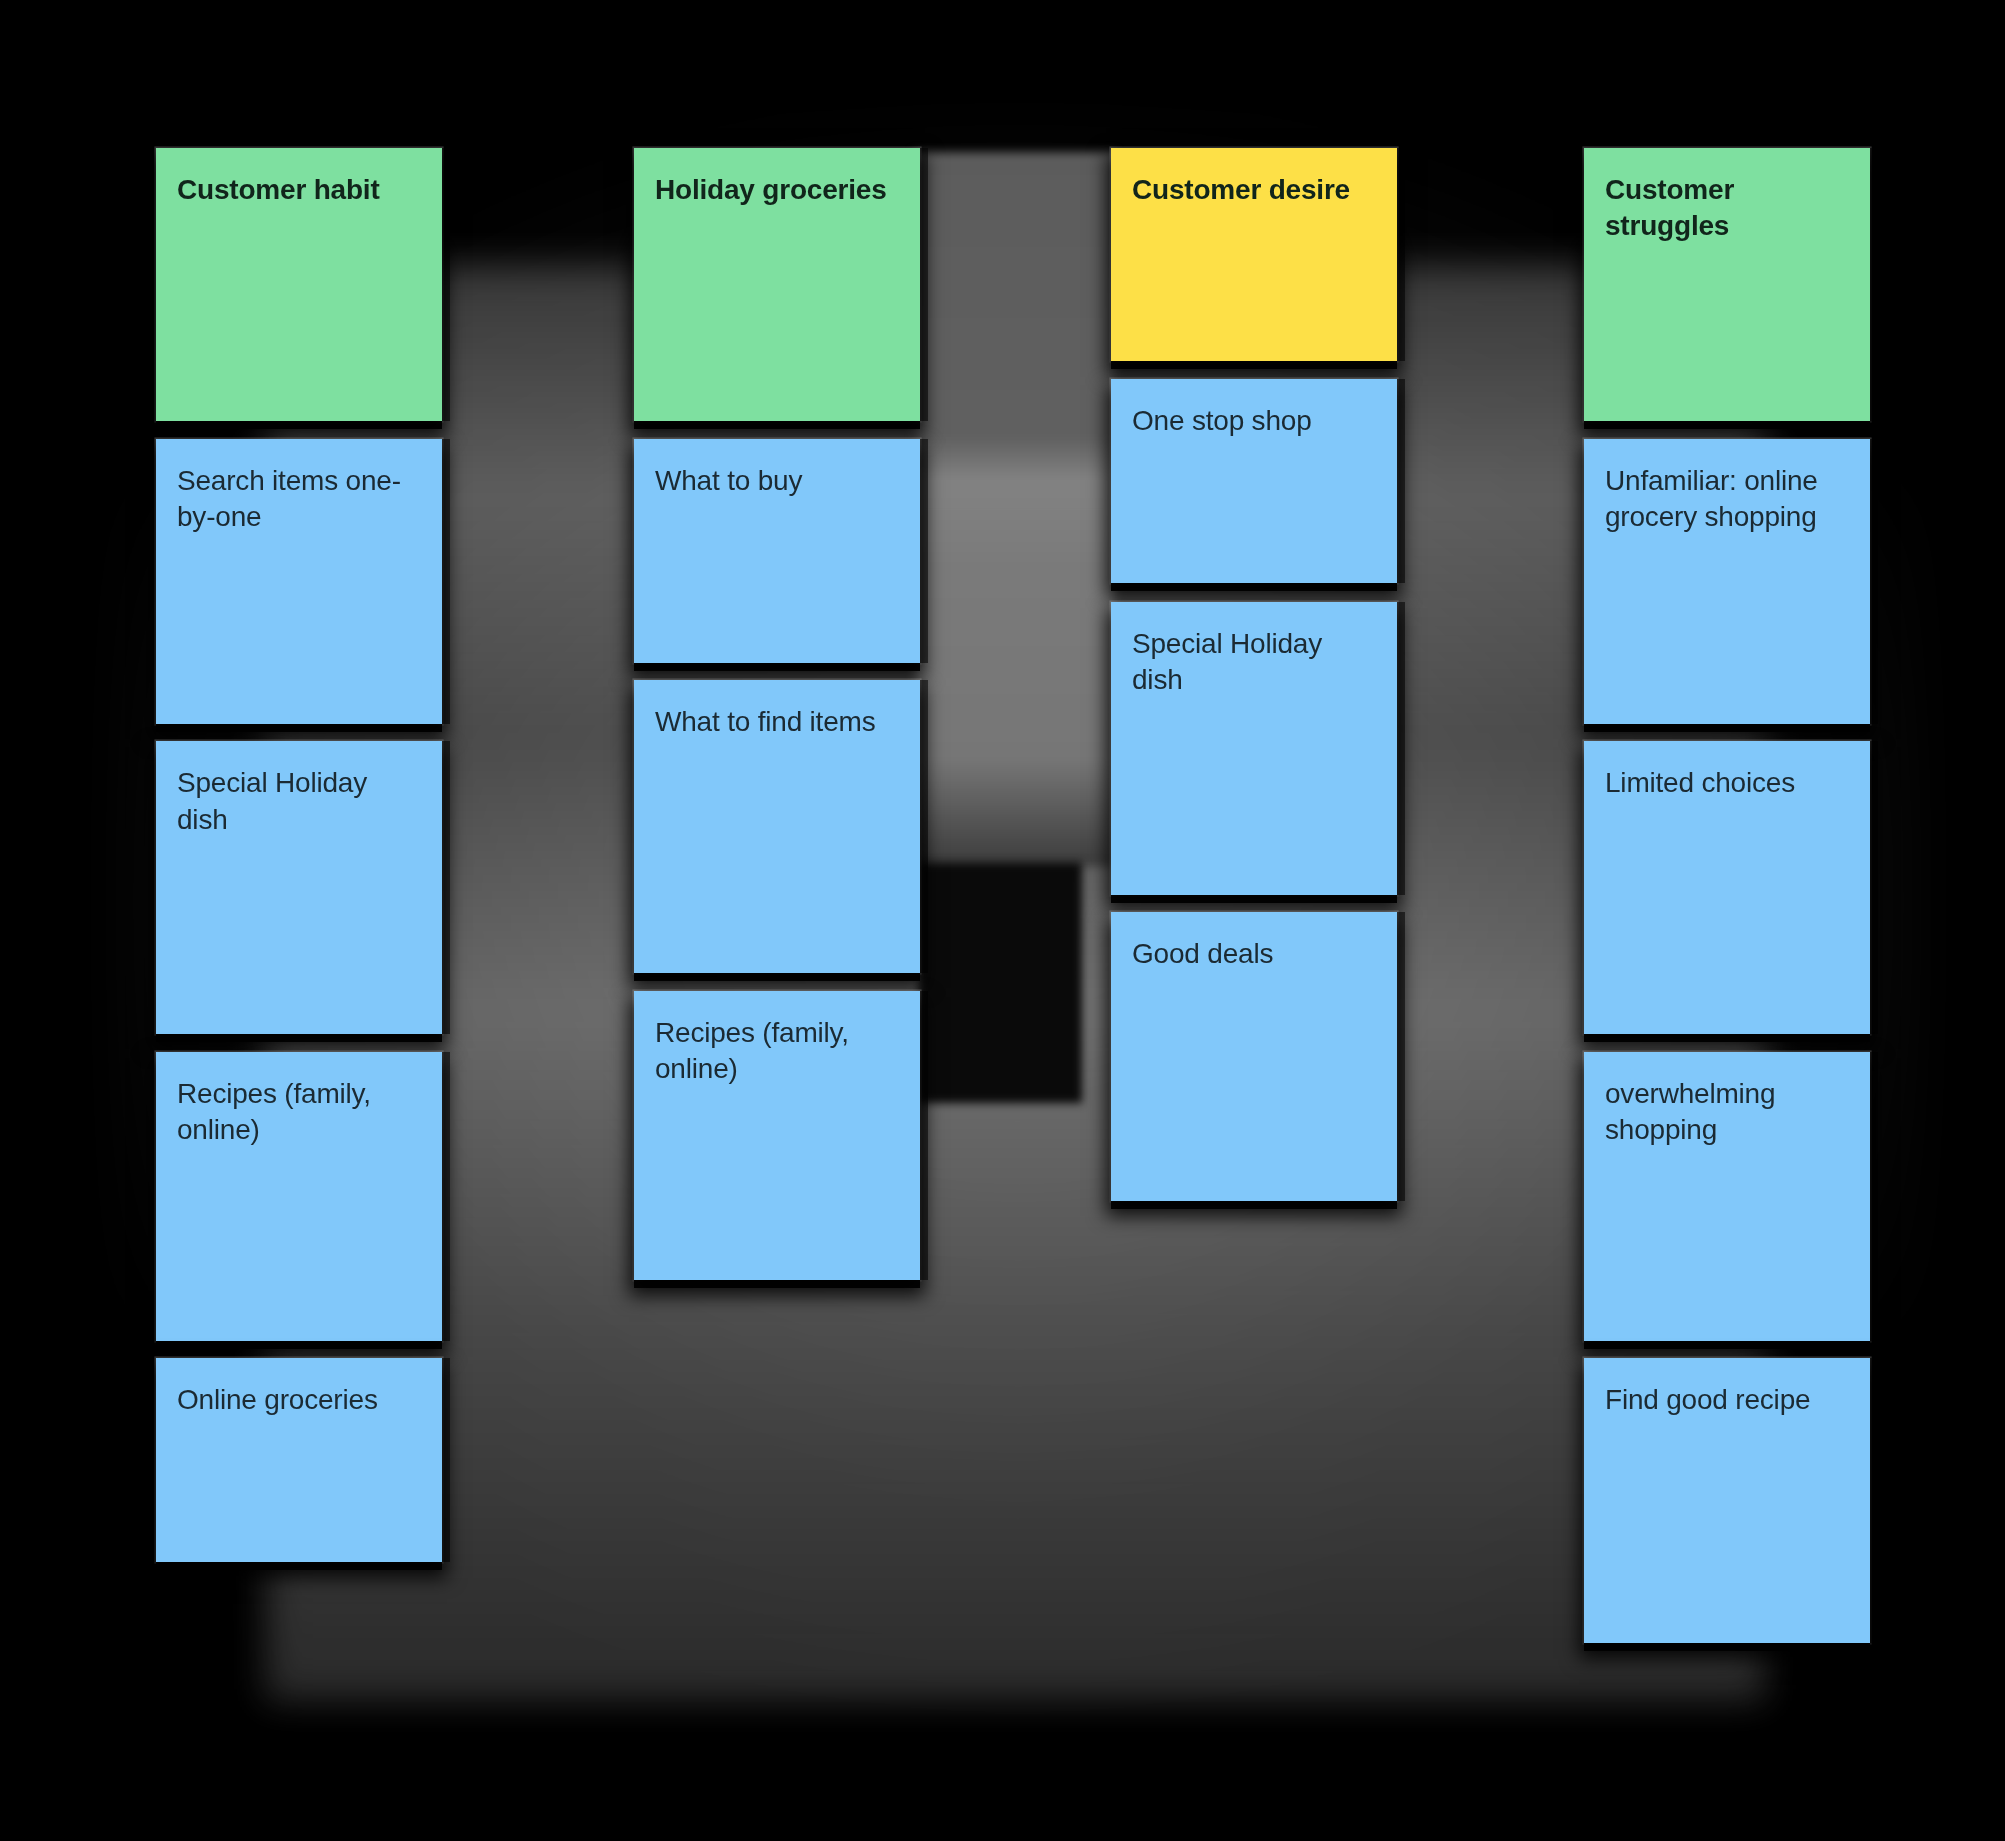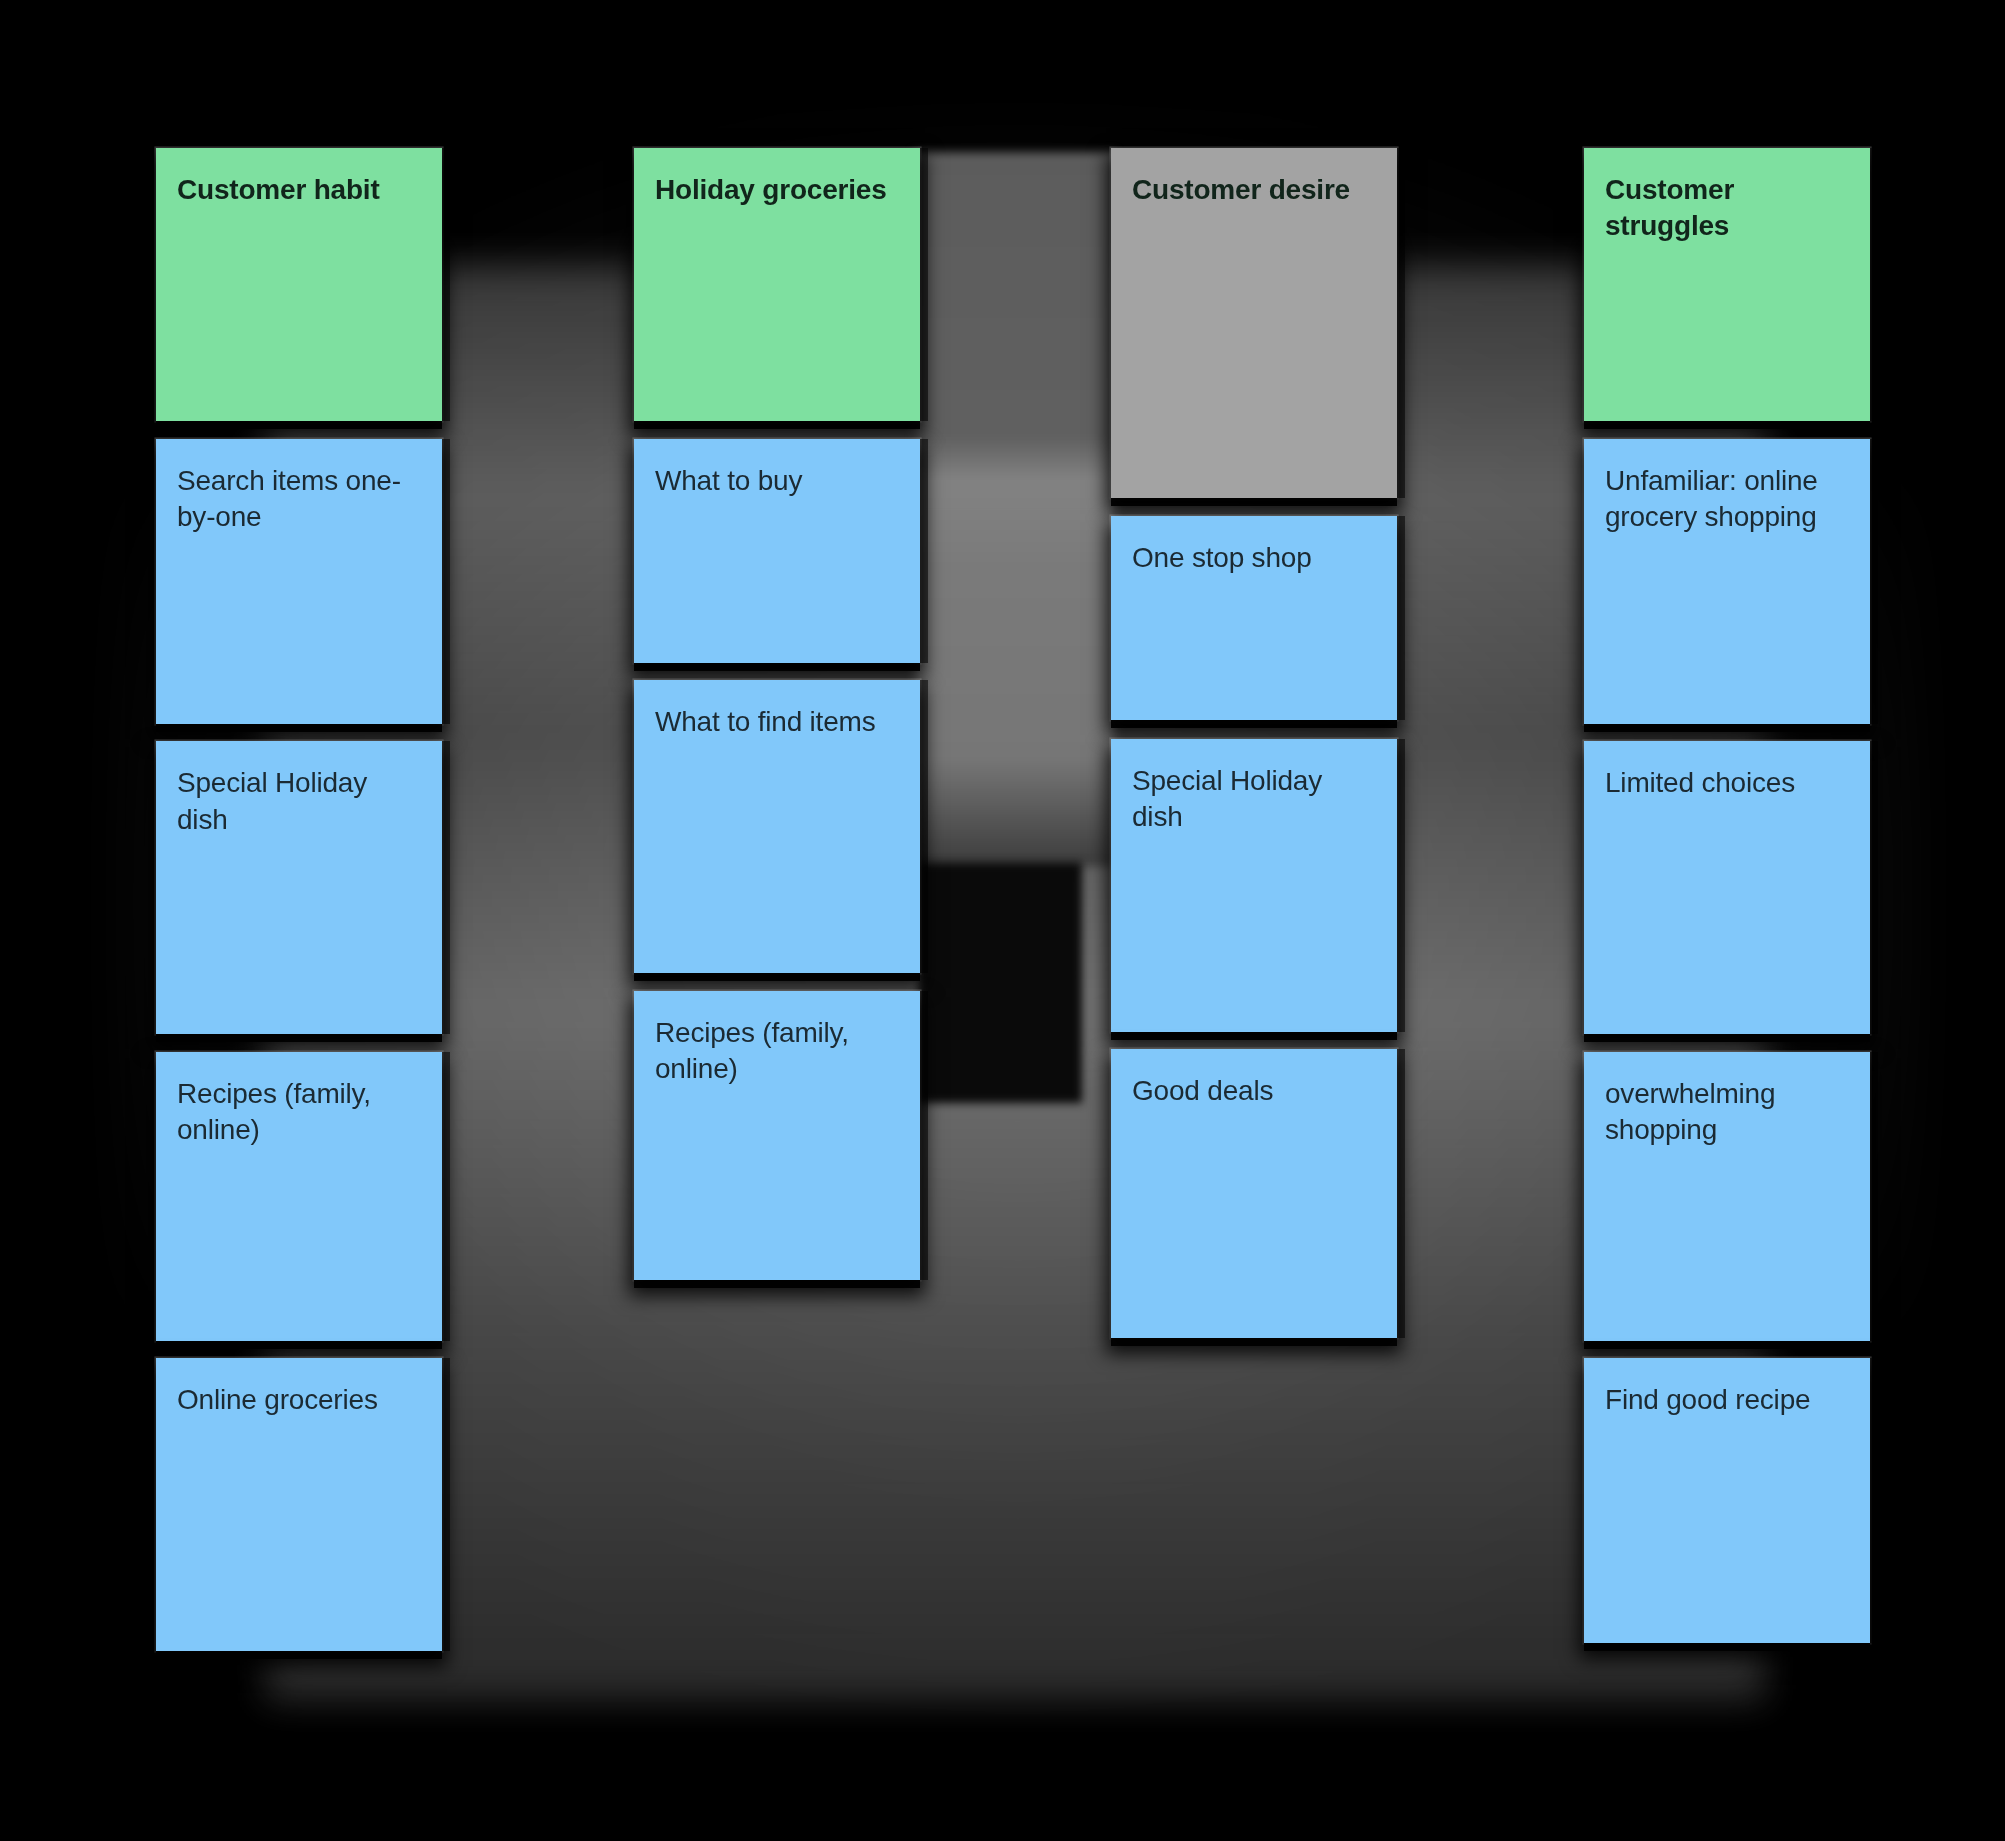--- a/index.html
+++ b/index.html
@@ -103,30 +103,30 @@
   <div class="halo halo-band-a"></div>
   <div class="halo halo-gap-2"></div>
   <div class="halo halo-gap-2b"></div>
 
   <div id="notes-layer">
       <div class="column" style="left: 156px; top: 148px;">
         <div class="note header" style="height: 273px; background: rgb(126, 224, 160); color: rgb(17, 37, 27); margin-bottom: 17.6px;">Customer habit</div>
         <div class="note item" style="height: 285px; background: rgb(129, 200, 250); color: rgb(27, 42, 51); margin-bottom: 17.6px;">Search items one-by-one</div>
         <div class="note item" style="height: 293px; background: rgb(129, 200, 250); color: rgb(27, 42, 51); margin-bottom: 17.6px;">Special Holiday dish</div>
         <div class="note item" style="height: 289px; background: rgb(129, 200, 250); color: rgb(27, 42, 51); margin-bottom: 17.6px;">Recipes (family, online)</div>
-        <div class="note item" style="height: 293px; background: rgb(129, 200, 250); color: rgb(27, 42, 51); margin-bottom: 17.6px;">Online groceries</div>
+        <div class="note item" style="height: 204px; background: rgb(129, 200, 250); color: rgb(27, 42, 51); margin-bottom: 17.6px;">Online groceries</div>
       </div>
       <div class="column" style="left: 634px; top: 148px;">
         <div class="note header" style="height: 273px; background: rgb(126, 224, 160); color: rgb(17, 37, 27); margin-bottom: 17.6px;">Holiday groceries</div>
         <div class="note item" style="height: 224px; background: rgb(129, 200, 250); color: rgb(27, 42, 51); margin-bottom: 17.6px;">What to buy</div>
         <div class="note item" style="height: 293px; background: rgb(129, 200, 250); color: rgb(27, 42, 51); margin-bottom: 17.6px;">What to find items</div>
         <div class="note item" style="height: 289px; background: rgb(129, 200, 250); color: rgb(27, 42, 51); margin-bottom: 17.6px;">Recipes (family, online)</div>
       </div>
       <div class="column" style="left: 1111px; top: 148px;">
-        <div class="note header" style="height: 350px; background: #a3a3a3; color: rgb(17, 37, 27); margin-bottom: 17.6px;">Customer desire</div>
+        <div class="note header" style="height: 213px; background: #fde047; color: rgb(17, 37, 27); margin-bottom: 17.6px;">Customer desire</div>
         <div class="note item" style="height: 204px; background: rgb(129, 200, 250); color: rgb(27, 42, 51); margin-bottom: 19px;">One stop shop</div>
         <div class="note item" style="height: 293px; background: rgb(129, 200, 250); color: rgb(27, 42, 51); margin-bottom: 17.6px;">Special Holiday dish</div>
         <div class="note item" style="height: 289px; background: rgb(129, 200, 250); color: rgb(27, 42, 51); margin-bottom: 17.6px;">Good deals</div>
       </div>
       <div class="column" style="left: 1584px; top: 148px;">
         <div class="note header" style="height: 273px; background: rgb(126, 224, 160); color: rgb(17, 37, 27); margin-bottom: 17.6px;">Customer struggles</div>
         <div class="note item" style="height: 285px; background: rgb(129, 200, 250); color: rgb(27, 42, 51); margin-bottom: 17.6px;">Unfamiliar: online grocery shopping</div>
         <div class="note item" style="height: 293px; background: rgb(129, 200, 250); color: rgb(27, 42, 51); margin-bottom: 17.6px;">Limited choices</div>
         <div class="note item" style="height: 289px; background: rgb(129, 200, 250); color: rgb(27, 42, 51); margin-bottom: 17.6px;">overwhelming shopping</div>
         <div class="note item" style="height: 285px; background: rgb(129, 200, 250); color: rgb(27, 42, 51); margin-bottom: 17.6px;">Find good recipe</div>

